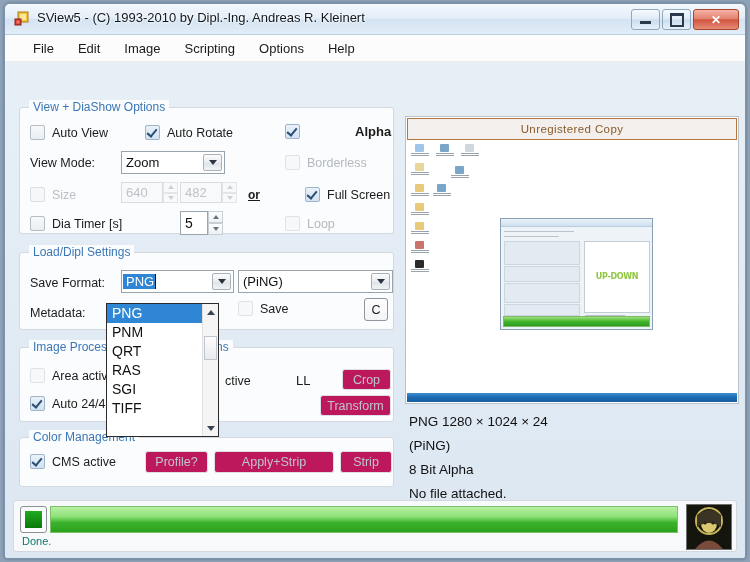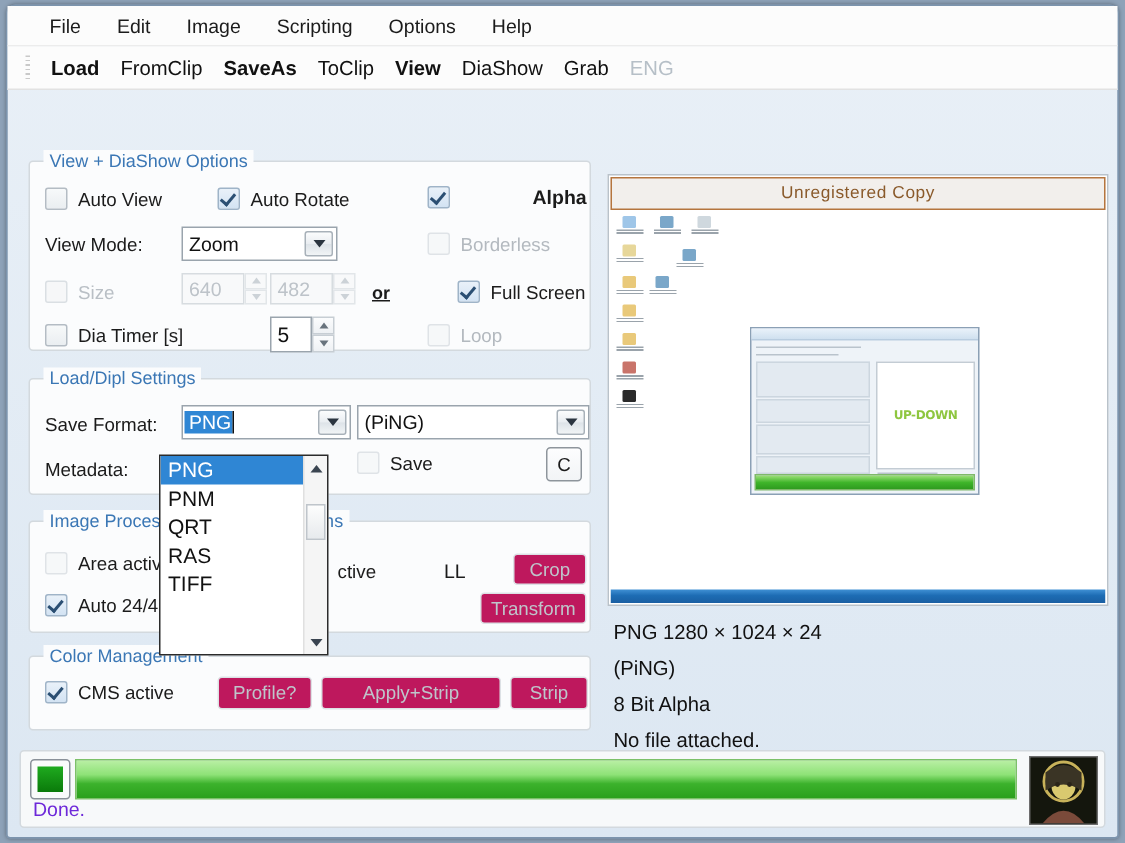--- a/index.html
+++ b/index.html
@@ -201,52 +201,59 @@
     position:absolute;left:6px;top:5px;width:25px;height:25px;
     border:1px solid #8a9199;border-radius:3px;background:#fafbfb;
     display:flex;align-items:center;justify-content:center;
   }
   #status-led i{display:block;width:17px;height:17px;background:linear-gradient(180deg,#1faa1f,#0a7a0a);}
   #progbar{
     position:absolute;left:36px;right:58px;top:5px;height:25px;
     background:linear-gradient(180deg,#b9efa4 0%,#8ee277 38%,#3cb22c 62%,#2aa01c 100%);
     border:1px solid #7cc169;
   }
-  #status-text{position:absolute;left:8px;bottom:4px;font-size:13px;color:#6d28d9;}
+  #status-text{position:absolute;left:8px;bottom:4px;font-size:11px;color:#0f766e;}
   #thumb{
     position:absolute;right:4px;top:3px;width:44px;height:44px;
     border:1px solid #6d6d6d;overflow:hidden;background:#1b1d12;
   }
 </style>
 </head>
 <body>
 
 <div id="window">
 
+  <div id="titlebar">
+    <svg id="win-icon" viewBox="0 0 16 16">
+      <rect x="4" y="1" width="10" height="10" fill="#f5c23c" stroke="#b07d10"></rect>
+      <rect x="6" y="3" width="6" height="6" fill="#fde89a"></rect>
+      <rect x="1" y="8" width="6" height="6" fill="#cf3a2c" stroke="#8e2119"></rect>
+      <rect x="2.5" y="9.5" width="3" height="3" fill="#f07a6a"></rect>
+    </svg>
+    <div id="title-text">SView5 - (C) 1993-2010 by Dipl.-Ing. Andreas R. Kleinert</div>
+    <div class="tb-btns">
+      <div class="tb-btn">
+          <i class="glyph-min"></i>
+        </div>
+      <div class="tb-btn">
+          <i class="glyph-max"></i>
+        </div>
+      <div class="tb-btn close">✕</div>
+    </div>
+  </div>
 
   <div id="menubar">
     <div class="menu-item">File</div>
     <div class="menu-item">Edit</div>
     <div class="menu-item">Image</div>
     <div class="menu-item">Scripting</div>
     <div class="menu-item">Options</div>
     <div class="menu-item">Help</div>
   </div>
 
-  <div id="toolbar">
-    <div id="grip"></div>
-    <div class="tool-item bold">Load</div>
-    <div class="tool-item">FromClip</div>
-    <div class="tool-item bold">SaveAs</div>
-    <div class="tool-item">ToClip</div>
-    <div class="tool-item bold">View</div>
-    <div class="tool-item">DiaShow</div>
-    <div class="tool-item">Grab</div>
-    <div class="tool-item disabled">ENG</div>
-  </div>
 
   <div id="client">
 
     <div class="group" style="left:14px;top:18px;width:375px;height:127px;">
       <div class="group-title">View + DiaShow Options</div>
 
       <div class="cb" style="left:10px;top:17px;">
         <span class="box"></span>
         <span class="lbl">Auto View</span>
       </div>
@@ -378,20 +385,21 @@
       <div class="btn dis" style="left:125px;top:13px;width:63px;height:22px;">Profile?</div>
       <div class="btn dis" style="left:194px;top:13px;width:120px;height:22px;">Apply+Strip</div>
       <div class="btn dis" style="left:320px;top:13px;width:52px;height:22px;">Strip</div>
     </div>
 
     <div id="dropdown" style="left:101px;top:214px;">
       <div class="opt sel">PNG</div>
       <div class="opt">PNM</div>
       <div class="opt">QRT</div>
       <div class="opt">RAS</div>
+      <div class="opt">SGI</div>
       <div class="opt">TIFF</div>
 
       <div id="dd-scroll">
         <div class="dd-arrow t">
             <i class="arrow-up" style="border-bottom-color:#3a4450;"></i>
           </div>
         <div id="dd-thumb"></div>
         <div class="dd-arrow b">
             <i class="arrow-dn" style="border-top-color:#3a4450;"></i>
           </div>

